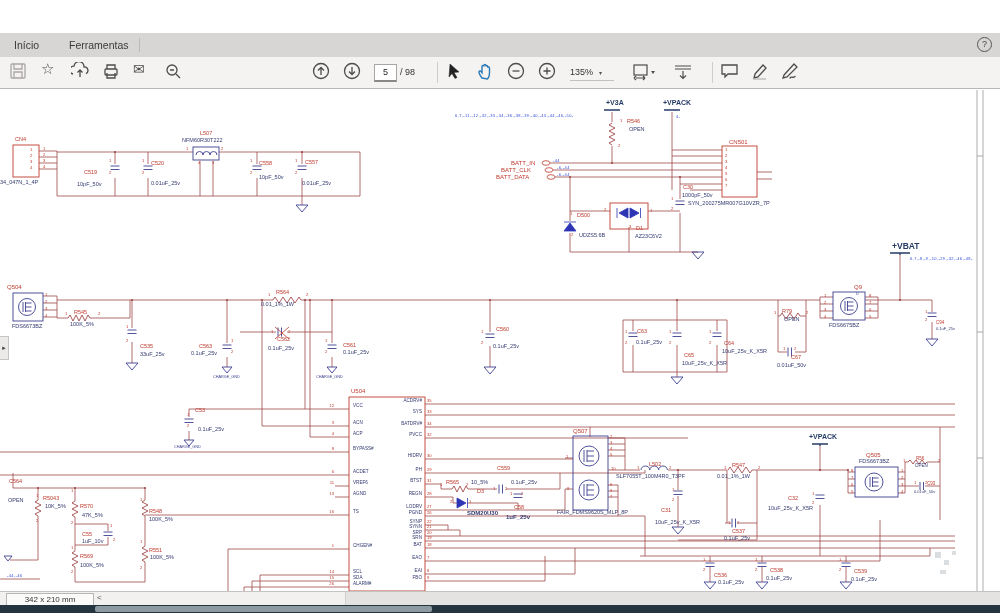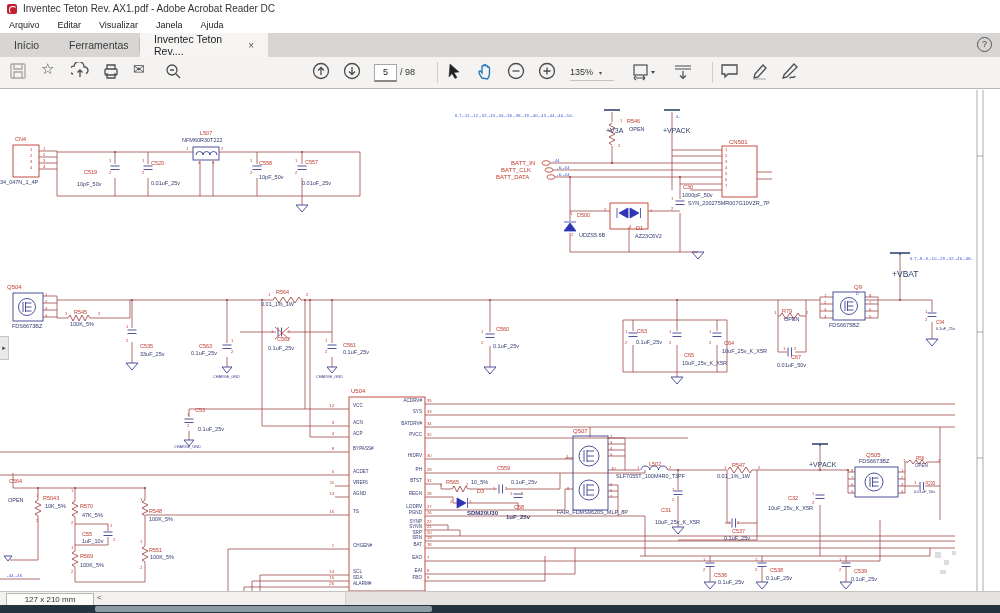--- a/index.html
+++ b/index.html
@@ -27,21 +27,21 @@
   
   .pagearea{position:absolute;left:0;top:89px;width:1000px;height:502px;background:#fff;z-index:1;}
   #wires{position:absolute;left:0;top:0;width:1000px;height:613px;z-index:2;pointer-events:none;}
   #labels{position:absolute;left:0;top:0;width:1000px;height:613px;z-index:3;pointer-events:none;}
   .sl{position:absolute;line-height:1;white-space:pre;letter-spacing:0;}
   .r{color:#bf3a2e;font-size:5.5px;}
   .n{color:#333a70;font-size:5.5px;}
   .nb{color:#333a70;font-size:6px;font-weight:bold;}
   .p{color:#c0392b;font-size:4.2px;}
   .b{color:#2f4bd6;font-size:4px;letter-spacing:.4px;}
-  .w{color:#253b66;font-size:7px;font-weight:normal;margin-top:28px;}
+  .w{color:#253b66;font-size:7px;font-weight:bold;}
   .g{color:#3c3f8f;font-size:3.8px;}
   .un{color:#333a70;font-size:4.6px;position:absolute;line-height:1;white-space:pre;}
   .navtab{position:absolute;left:0;top:336px;width:8px;height:22px;background:#eceae8;border:1px solid #c8c6c4;border-left:none;z-index:6;font-size:7px;color:#444;text-align:center;line-height:22px;}
   
   .wm{position:absolute;left:446px;top:556px;z-index:5;display:flex;align-items:flex-start;opacity:.95;}
   .wmtext{font-size:38px;font-weight:bold;color:#1d3f66;letter-spacing:1px;line-height:.85;transform:scaleY(.95);}
   .wmchip{width:48px;height:42px;margin-left:4px;border-radius:6px;background:linear-gradient(120deg,#63b344 0%,#3f9a4d 38%,#2f6fae 70%,#2a5f9e 100%);box-shadow:0 0 0 2px rgba(200,210,220,.6);display:flex;align-items:center;justify-content:center;}
   .wmchip span{color:#fff;font-weight:bold;font-size:20px;font-style:italic;}
   .wmurl{position:absolute;left:852px;top:600px;width:92px;text-align:center;font-size:6px;color:#8fb8dc;z-index:30;}
   .pix{position:absolute;background:#aeb6bd;opacity:.45;z-index:4;}
@@ -51,45 +51,30 @@
   .backarrow{position:absolute;left:97px;top:1px;font-size:8px;color:#555;}
   .sthumb{position:absolute;left:345px;top:0;width:655px;height:14px;background:#e4e3e1;border-left:1px solid #d2d0ce;}
   .bottomstrip{position:absolute;left:0;top:605px;width:1000px;height:8px;background:#24353f;z-index:40;}
   .bthumb{position:absolute;left:95px;top:1px;width:337px;height:6px;background:#8e9aa1;border-radius:2px;}
 </style>
 </head>
 <body>
 
 <div id="app">
 
-  <div class="titlebar">
-    <div class="appicon"></div>
-    <span class="titletext">Inventec Teton Rev. AX1.pdf - Adobe Acrobat Reader DC</span>
-  </div>
-
-  <div class="menubar">
-    <span>Arquivo</span>
-    <span>Editar</span>
-    <span>Visualizar</span>
-    <span>Janela</span>
-    <span>Ajuda</span>
-  </div>
+
 
   <div class="tabbar">
     <div class="tab" style="left:0;">
         <span>Início</span>
       </div>
     <div class="tab" style="left:55px;">
         <span>Ferramentas</span>
       </div>
     <div class="tabsep" style="left:139px;"></div>
-    <div class="tab active" style="left:140px;width:100px;">
-      <span>Inventec Teton Rev....</span>
-      <span class="tabclose">×</span>
-    </div>
     <div class="helpq">?</div>
   </div>
 
   <div class="toolbar"></div>
   <svg class="ti" style="left:9px;" width="18" height="18" viewBox="0 0 18 18">
       <g fill="none" stroke="#a9a7a5" stroke-width="1.3">
         <rect x="2" y="2" width="14" height="14" rx="1"></rect>
         <path d="M5 2v5h8V2M5 16v-6h8v6"></path>
       </g>
     </svg>
@@ -619,21 +604,21 @@
       <span class="sl p" style="left: 427px; top: 576px;">9</span>
     </div>
 
   <div class="wmurl">www.eletronicabr.com</div>
   <div class="pix" style="left:935px;top:552px;width:6px;height:6px;"></div>
   <div class="pix" style="left:944px;top:560px;width:5px;height:5px;"></div>
   <div class="pix" style="left:952px;top:551px;width:4px;height:4px;"></div>
   <div class="pix" style="left:940px;top:570px;width:6px;height:4px;"></div>
 
   <div class="statusbar">
-    <div class="sizebox">127 x 210 mm</div>
+    <div class="sizebox">342 x 210 mm</div>
     <span class="backarrow">&lt;</span>
     <div class="sthumb"></div>
   </div>
   <div class="bottomstrip">
     <div class="bthumb"></div>
   </div>
 
 </div>
 
 </body></html>

